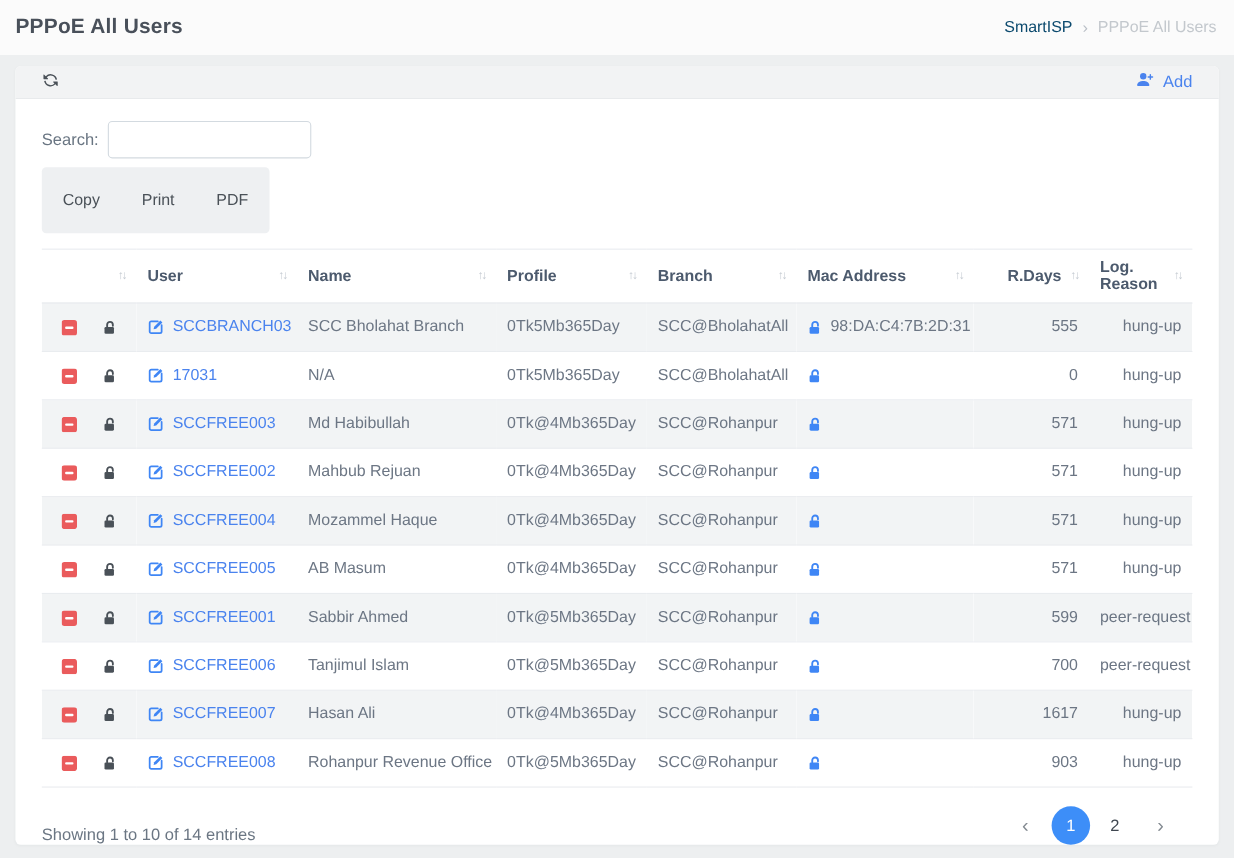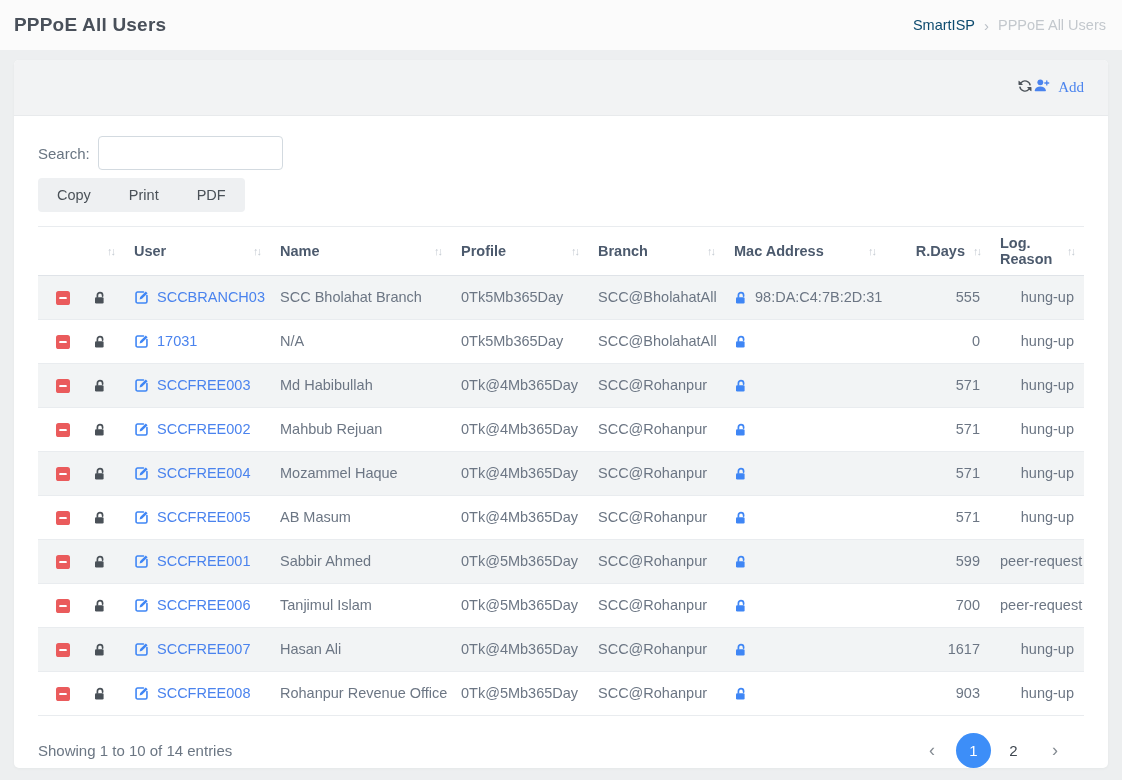--- a/index.html
+++ b/index.html
@@ -24,23 +24,22 @@
 
   
   .card{
     margin:10px 14px 12px; height:708px; background:#fff;
     border-radius:5px; box-shadow:0 1px 3px rgba(30,40,50,.04);
     display:flex; flex-direction:column;
   }
   .card-header{
     height:56px; background:#f2f3f4; border-bottom:1px solid #e8eaec;
     border-radius:5px 5px 0 0;
-    display:flex; align-items:center; justify-content:flex-end;
+    display:flex; align-items:center; justify-content:space-between;
     padding:0 24px;
-    font-family:Liberation Serif, serif;
   }
   .refresh-btn{ color:#4a5158; cursor:pointer; display:flex; align-items:center; }
   .add-btn{
     display:flex; align-items:center; gap:7px; cursor:pointer;
     color:#4a83ee; font-size:15px; font-weight:500;
   }
   .card-body{ padding:20px 24px 0; flex:1; display:flex; flex-direction:column; }
 
   
   .controls-row{ display:flex; align-items:center; justify-content:space-between; margin-bottom:8px; }
@@ -55,21 +54,21 @@
   .search-input{
     width:185px; height:34px; border:1px solid #d3dae0; border-radius:4px;
     padding:0 10px; font-size:14px; color:#4a5158; outline:none; background:#fff;
     font-family:inherit;
   }
 
   
   .export-row{ margin-bottom:14px; }
   .btn-group{ display:inline-flex; background:#eef0f2; border-radius:4px; overflow:hidden; }
   .export-btn{
-    border:none; background:transparent; padding:9px 19px; font-size:14.5px;
+    border:none; background:transparent; padding:22px 19px; font-size:14.5px;
     color:#4a5158; cursor:pointer; font-family:inherit;
   }
 
   
   table{ width:100%; border-collapse:collapse; table-layout:fixed; }
   thead th{
     border-top:1px solid #e9ecef; border-bottom:1px solid #dfe3e8;
     padding:8px 10px; font-size:14.5px; font-weight:600; color:#4c5a6d;
     text-align:left; cursor:pointer;
   }
@@ -88,21 +87,21 @@
   .ic.danger{ color:#ea5b5c; }
   .ic.dark{ color:#4a5158; }
   .ic.primary{ color:#3f86f5; }
   .user-wrap{ display:flex; align-items:center; gap:8px; }
   .user-link{ color:#4a83ee; cursor:pointer; text-decoration:none; }
   .mac-wrap{ display:flex; align-items:center; gap:7px; }
   td.num{ text-align:right; }
 
   
   .table-footer{
-    display:flex; align-items:center; justify-content:space-between;
+    display:flex; align-items:flex-end; justify-content:space-between;
     padding:17px 0 0; color:#6b7683; font-size:15px;
   }
   .pagination{ display:flex; align-items:center; gap:17px; margin-right:22px; }
   .page-arrow{ color:#848b92; font-size:18px; cursor:pointer; padding:0 4px; }
   .page-num{
     min-width:35px; height:35px; border-radius:50%;
     display:flex; align-items:center; justify-content:center;
     font-size:15px; color:#3f4750; cursor:pointer;
   }
   .page-num.active{ background:#3d8ef8; color:#fff; }

